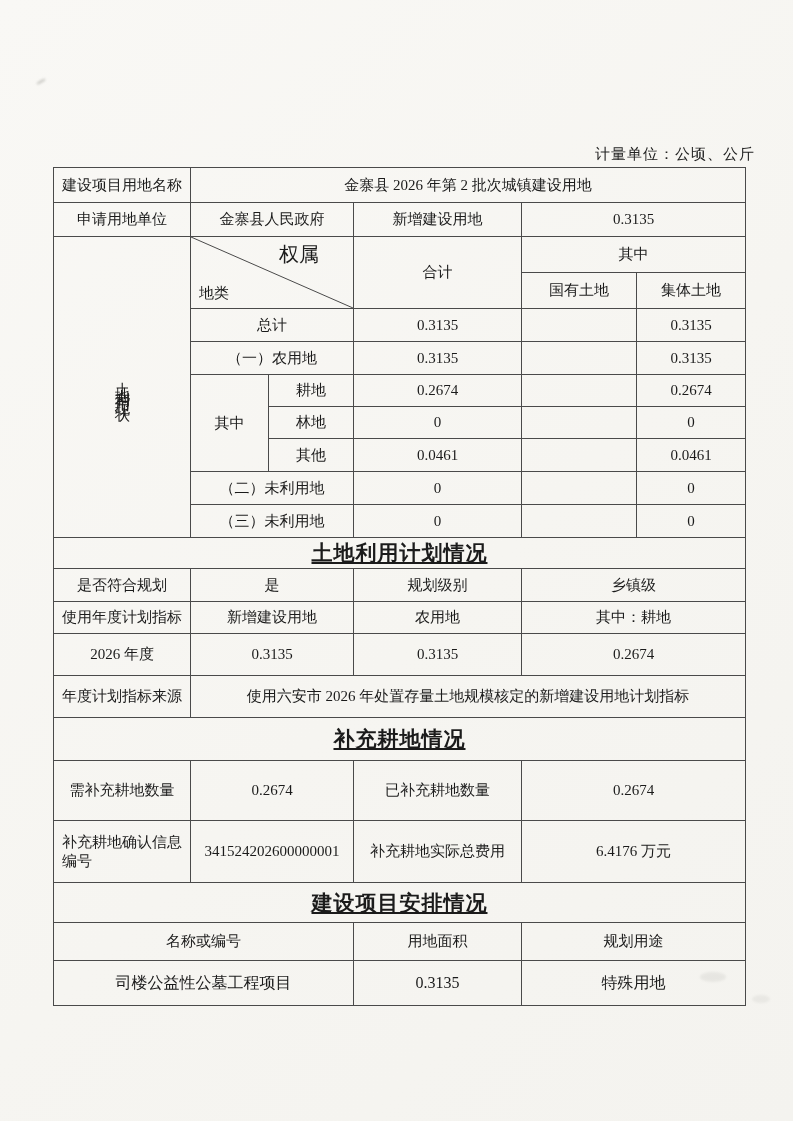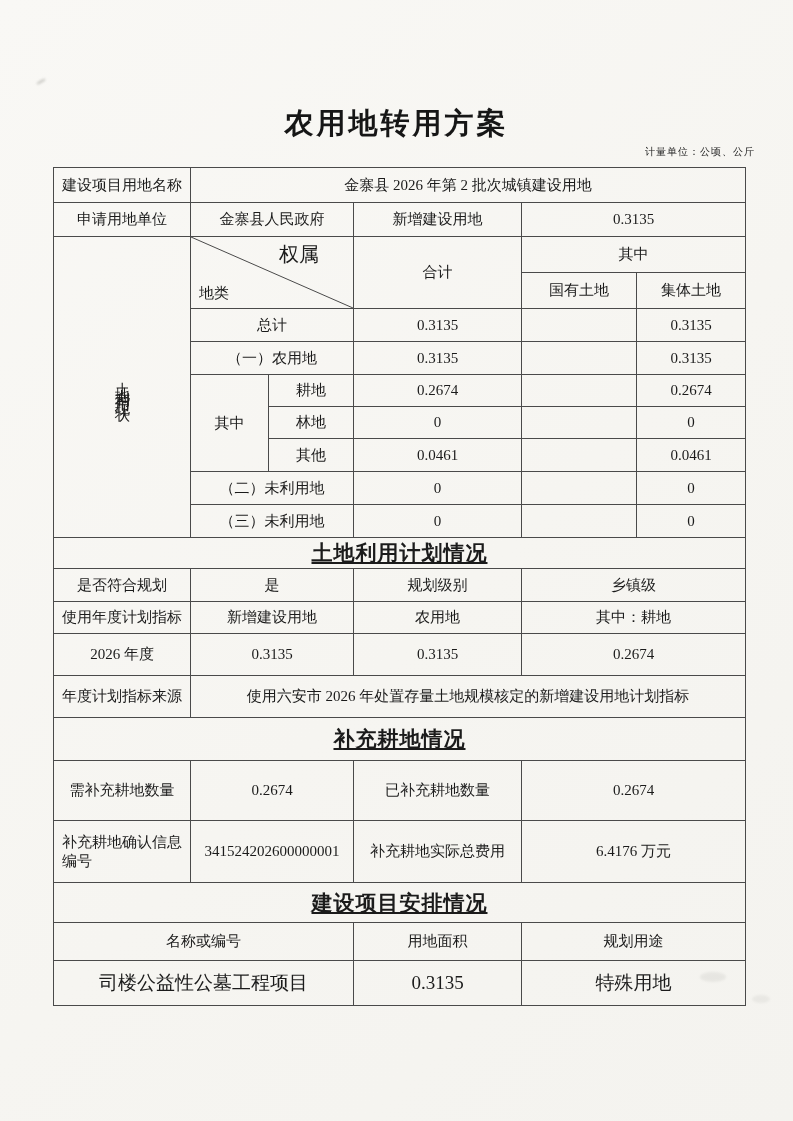--- a/index.html
+++ b/index.html
@@ -13,21 +13,21 @@
   }
   .doc-title{
     position:absolute;top:104px;left:0;width:100%;
     text-align:center;
     font-family:"Liberation Sans","DejaVu Sans",sans-serif;
     font-size:29px;font-weight:bold;letter-spacing:3px;
     color:#161616;
   }
   .unit-note{
     position:absolute;top:145px;right:38px;
-    font-size:10px;letter-spacing:1px;color:#222;
+    font-size:15px;letter-spacing:1px;color:#222;
   }
   table.form{
     position:absolute;top:167px;left:53px;
     width:692px;
     border-collapse:collapse;
     table-layout:fixed;
     font-size:15px;
     border-radius:15px;
   }
   table.form td{
@@ -36,21 +36,21 @@
     vertical-align:middle;
     padding:1px 4px;
     overflow:hidden;
   }
   td.section-head{
     font-weight:bold;
     font-size:21px;
     letter-spacing:1px;
     text-decoration:underline;
   }
-  td.small-text{font-size:19px;}
+  td.small-text{font-size:16px;}
   .vertical-label{
     writing-mode:vertical-rl;
     text-orientation:upright;
     letter-spacing:5px;
     font-size:15px;
     margin:0 auto;
     display:inline-block;
   }
   td.diag-cell{position:relative;padding:0;}
   .diag-svg{position:absolute;inset:0;width:100%;height:100%;}
@@ -63,21 +63,20 @@
 </style>
 </head>
 <body>
 
 <div class="page">
 
   <div class="artifact a1"></div>
   <div class="artifact a2"></div>
   <div class="artifact a3"></div>
 
-  <div class="doc-title">农用地转用方案</div>
   <div class="unit-note">计量单位：公顷、公斤</div>
 
   <table class="form">
     <colgroup>
       <col style="width:137px">
         <col style="width:78px">
         <col style="width:85px">
       <col style="width:168px">
         <col style="width:115px">
         <col style="width:109px">

